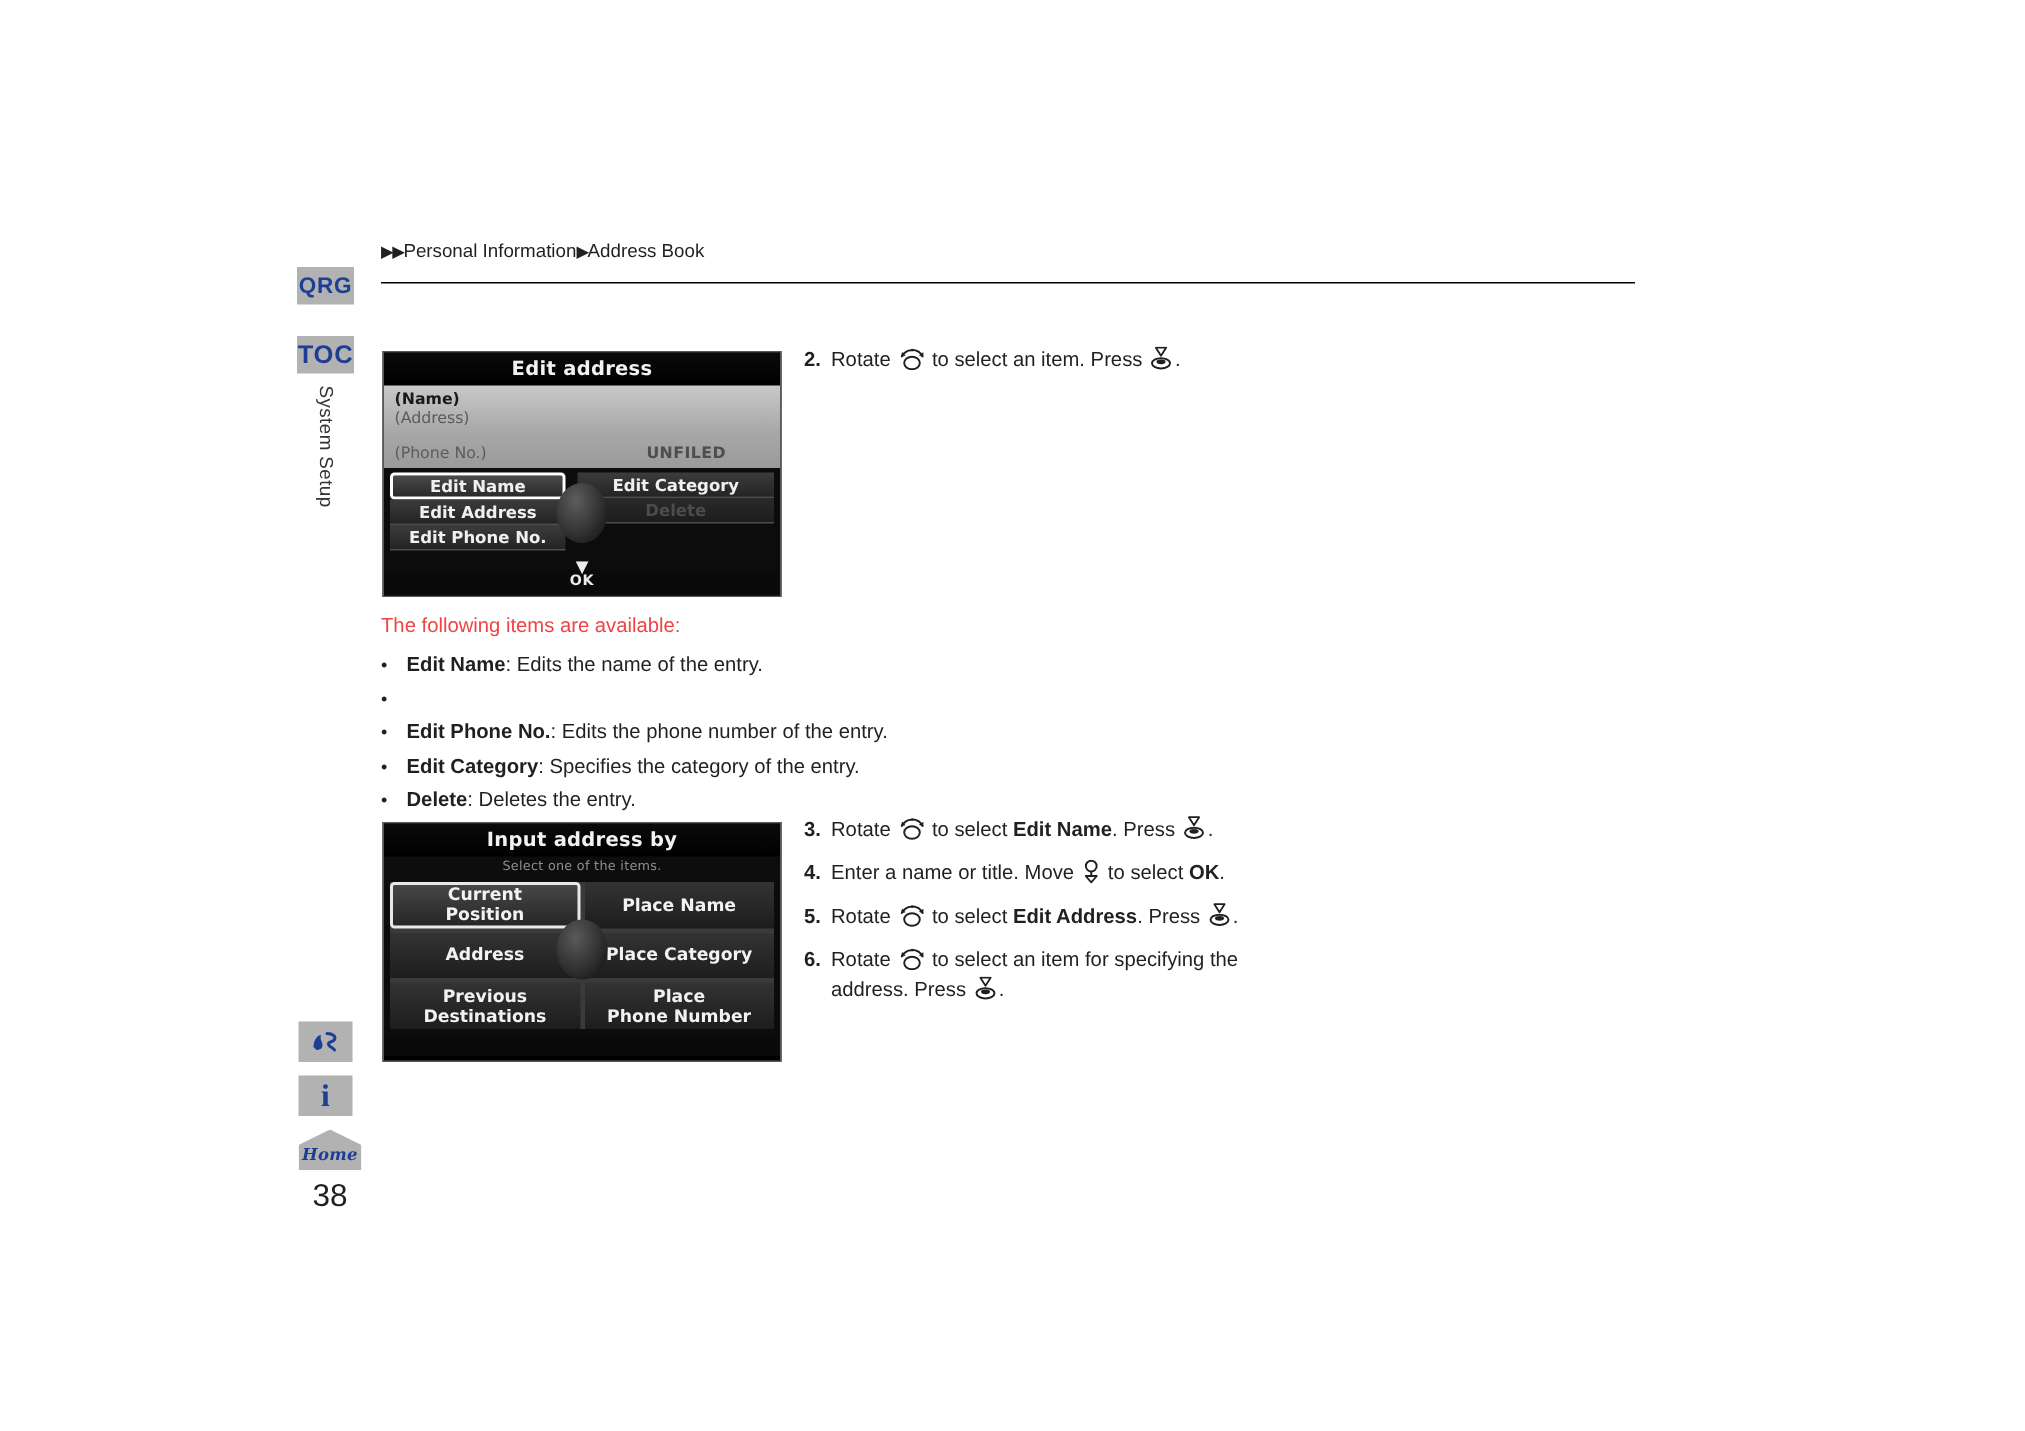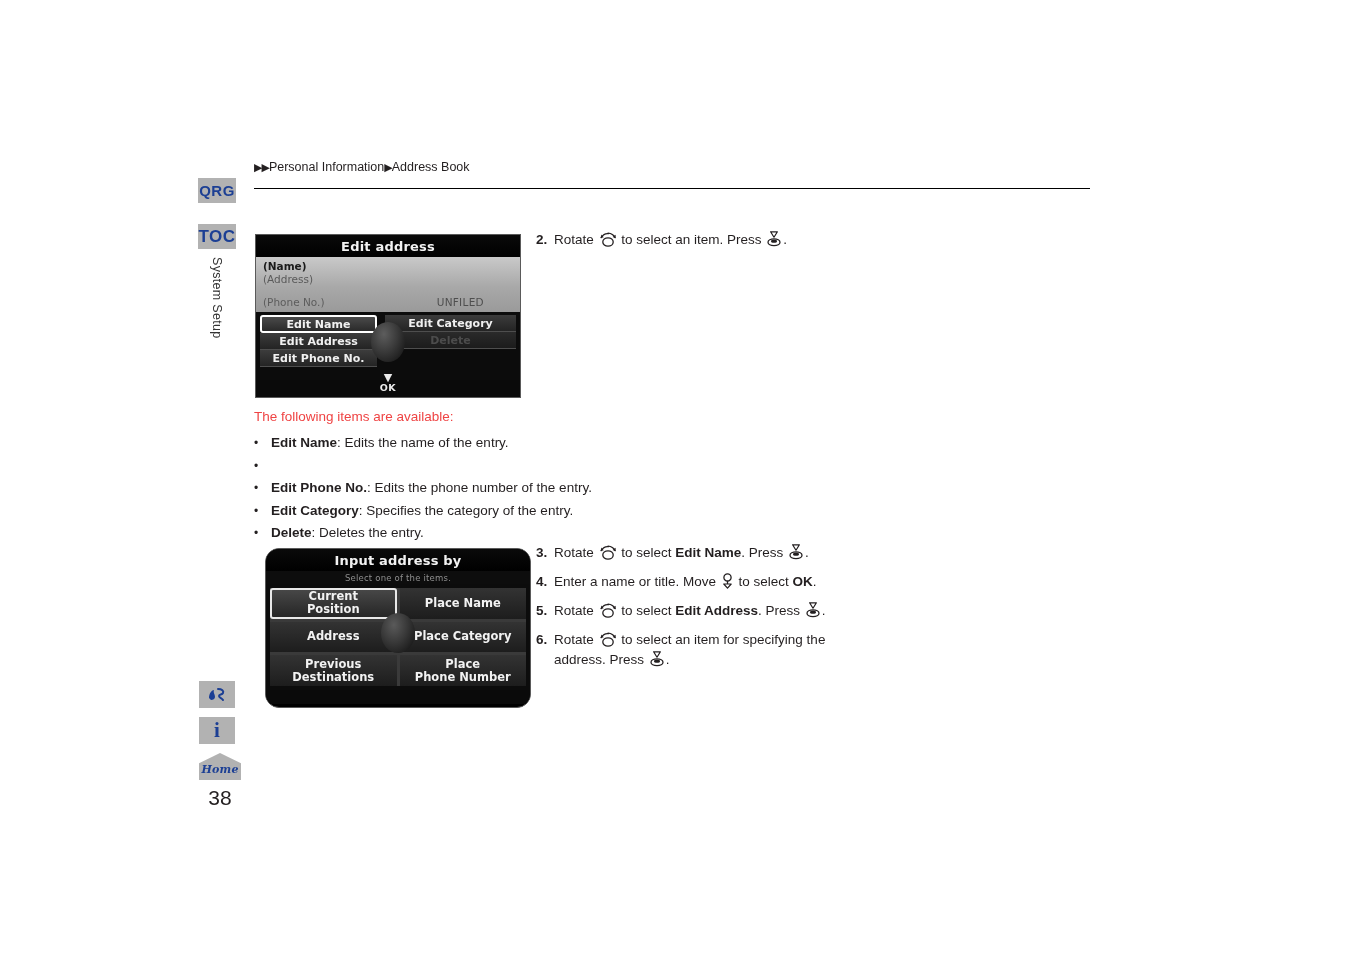--- a/index.html
+++ b/index.html
@@ -142,21 +142,21 @@
   
   .navshot {
     position: absolute;
     border: 1px solid #5a5a5a;
     background: #000;
     overflow: hidden;
     font-family: "DejaVu Sans", sans-serif;
     color: #fff;
   }
   #nav1 { left: 255px; top: 234px; width: 264px; height: 162px; }
-  #nav2 { left: 265px; top: 548px; width: 264px; height: 158px; border-radius: 14px; }
+  #nav2 { left: 255px; top: 548px; width: 264px; height: 158px; }
 
   .nv-title {
     height: 22px;
     background: linear-gradient(#0a0a0a, #000);
     display: flex;
     align-items: center;
     justify-content: center;
     font-size: 13px;
     font-weight: bold;
     color: #f2f2f2;
@@ -200,20 +200,21 @@
     font-size: 10.5px;
     color: #5c5c5c;
   }
   .nv-info .l3r {
     position: absolute;
     right: 36px;
     bottom: 4px;
     font-size: 10.5px;
     color: #4e4e4e;
     letter-spacing: 0.3px;
+    font-weight: bold;
   }
 
   
   .nv-body1 {
     position: relative;
     background: #0c0c0c;
     height: 68px;
   }
   .nv-col-l {
     position: absolute;

